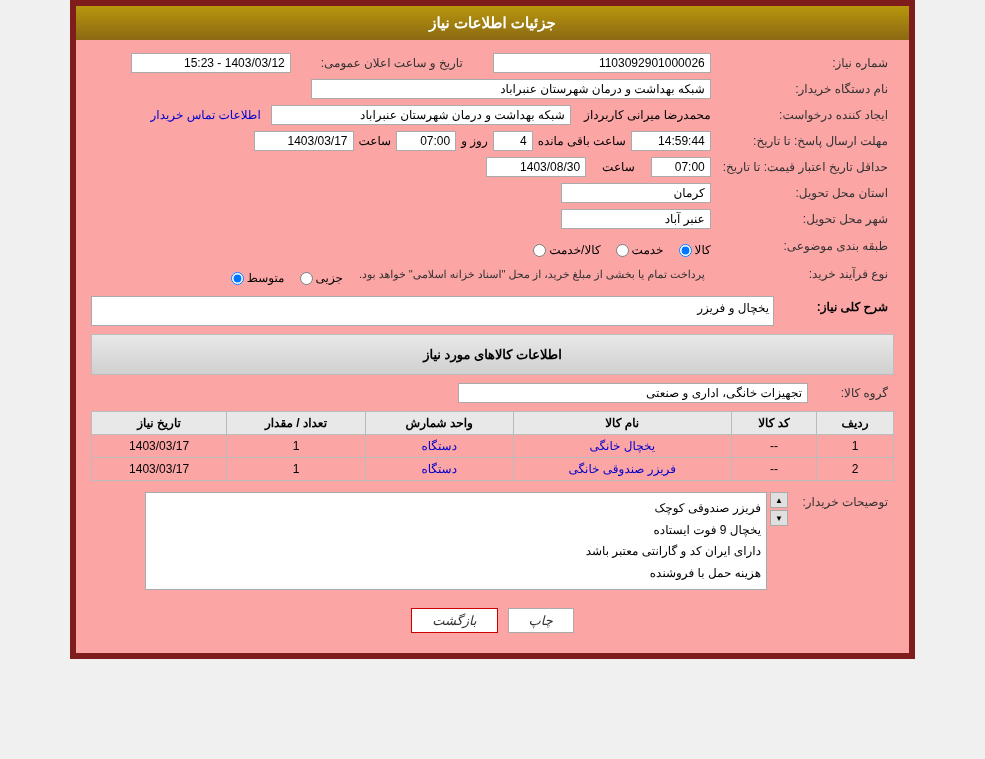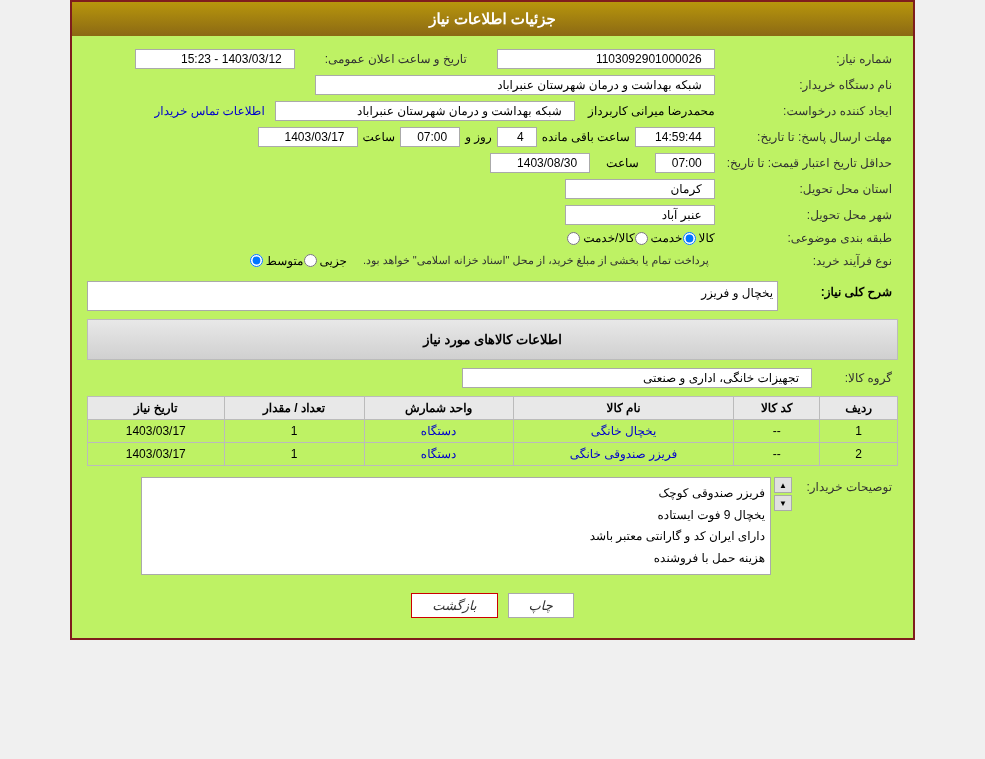--- a/index.html
+++ b/index.html
@@ -5,22 +5,22 @@
     * { box-sizing: border-box; margin: 0; padding: 0; }
     body {
       font-family: Tahoma, Arial, sans-serif;
       font-size: 12px;
       background: #f0f0f0;
       direction: rtl;
     }
     .page-wrapper {
       width: 845px;
       margin: 0 auto;
-      background: #bef264;
-      border: 2px solid #7f1d1d;
+      background: #fca5a5;
+      border: 6px solid #7f1d1d;
     }
     .page-header {
       background: linear-gradient(to bottom, #b8960c, #8B6914);
       color: #fff;
       text-align: center;
       padding: 8px 10px;
       font-size: 15px;
       font-weight: bold;
     }
     .content-area {
@@ -41,21 +41,21 @@
       text-align: right;
       font-weight: normal;
       width: auto;
     }
     .value-cell {
       text-align: right;
     }
     .input-box {
       border: 1px solid #aaa;
       background: #fff;
-      padding: 2px 12px;
+      padding: 2px 5px;
       display: inline-block;
       min-height: 20px;
       text-align: right;
     }
     .input-full {
       width: 100%;
     }
     .link-text {
       color: #0000cc;
       text-decoration: none;
@@ -65,23 +65,25 @@
       background: linear-gradient(to bottom, #e8e8e8, #d0d0d0);
       border: 1px solid #bbb;
       padding: 12px 8px;
       font-weight: bold;
       text-align: center;
       margin: 8px 0 5px 0;
       font-size: 13px;
     }
     .radio-group {
       display: flex;
+      gap: 15px;
       align-items: center;
       flex-direction: row-reverse;
       justify-content: flex-end;
+      margin-top: 8px;
     }
     .radio-item {
       display: flex;
       align-items: center;
       gap: 3px;
     }
     .notice-text {
       color: #333;
       font-size: 11px;
       padding: 3px 6px;

